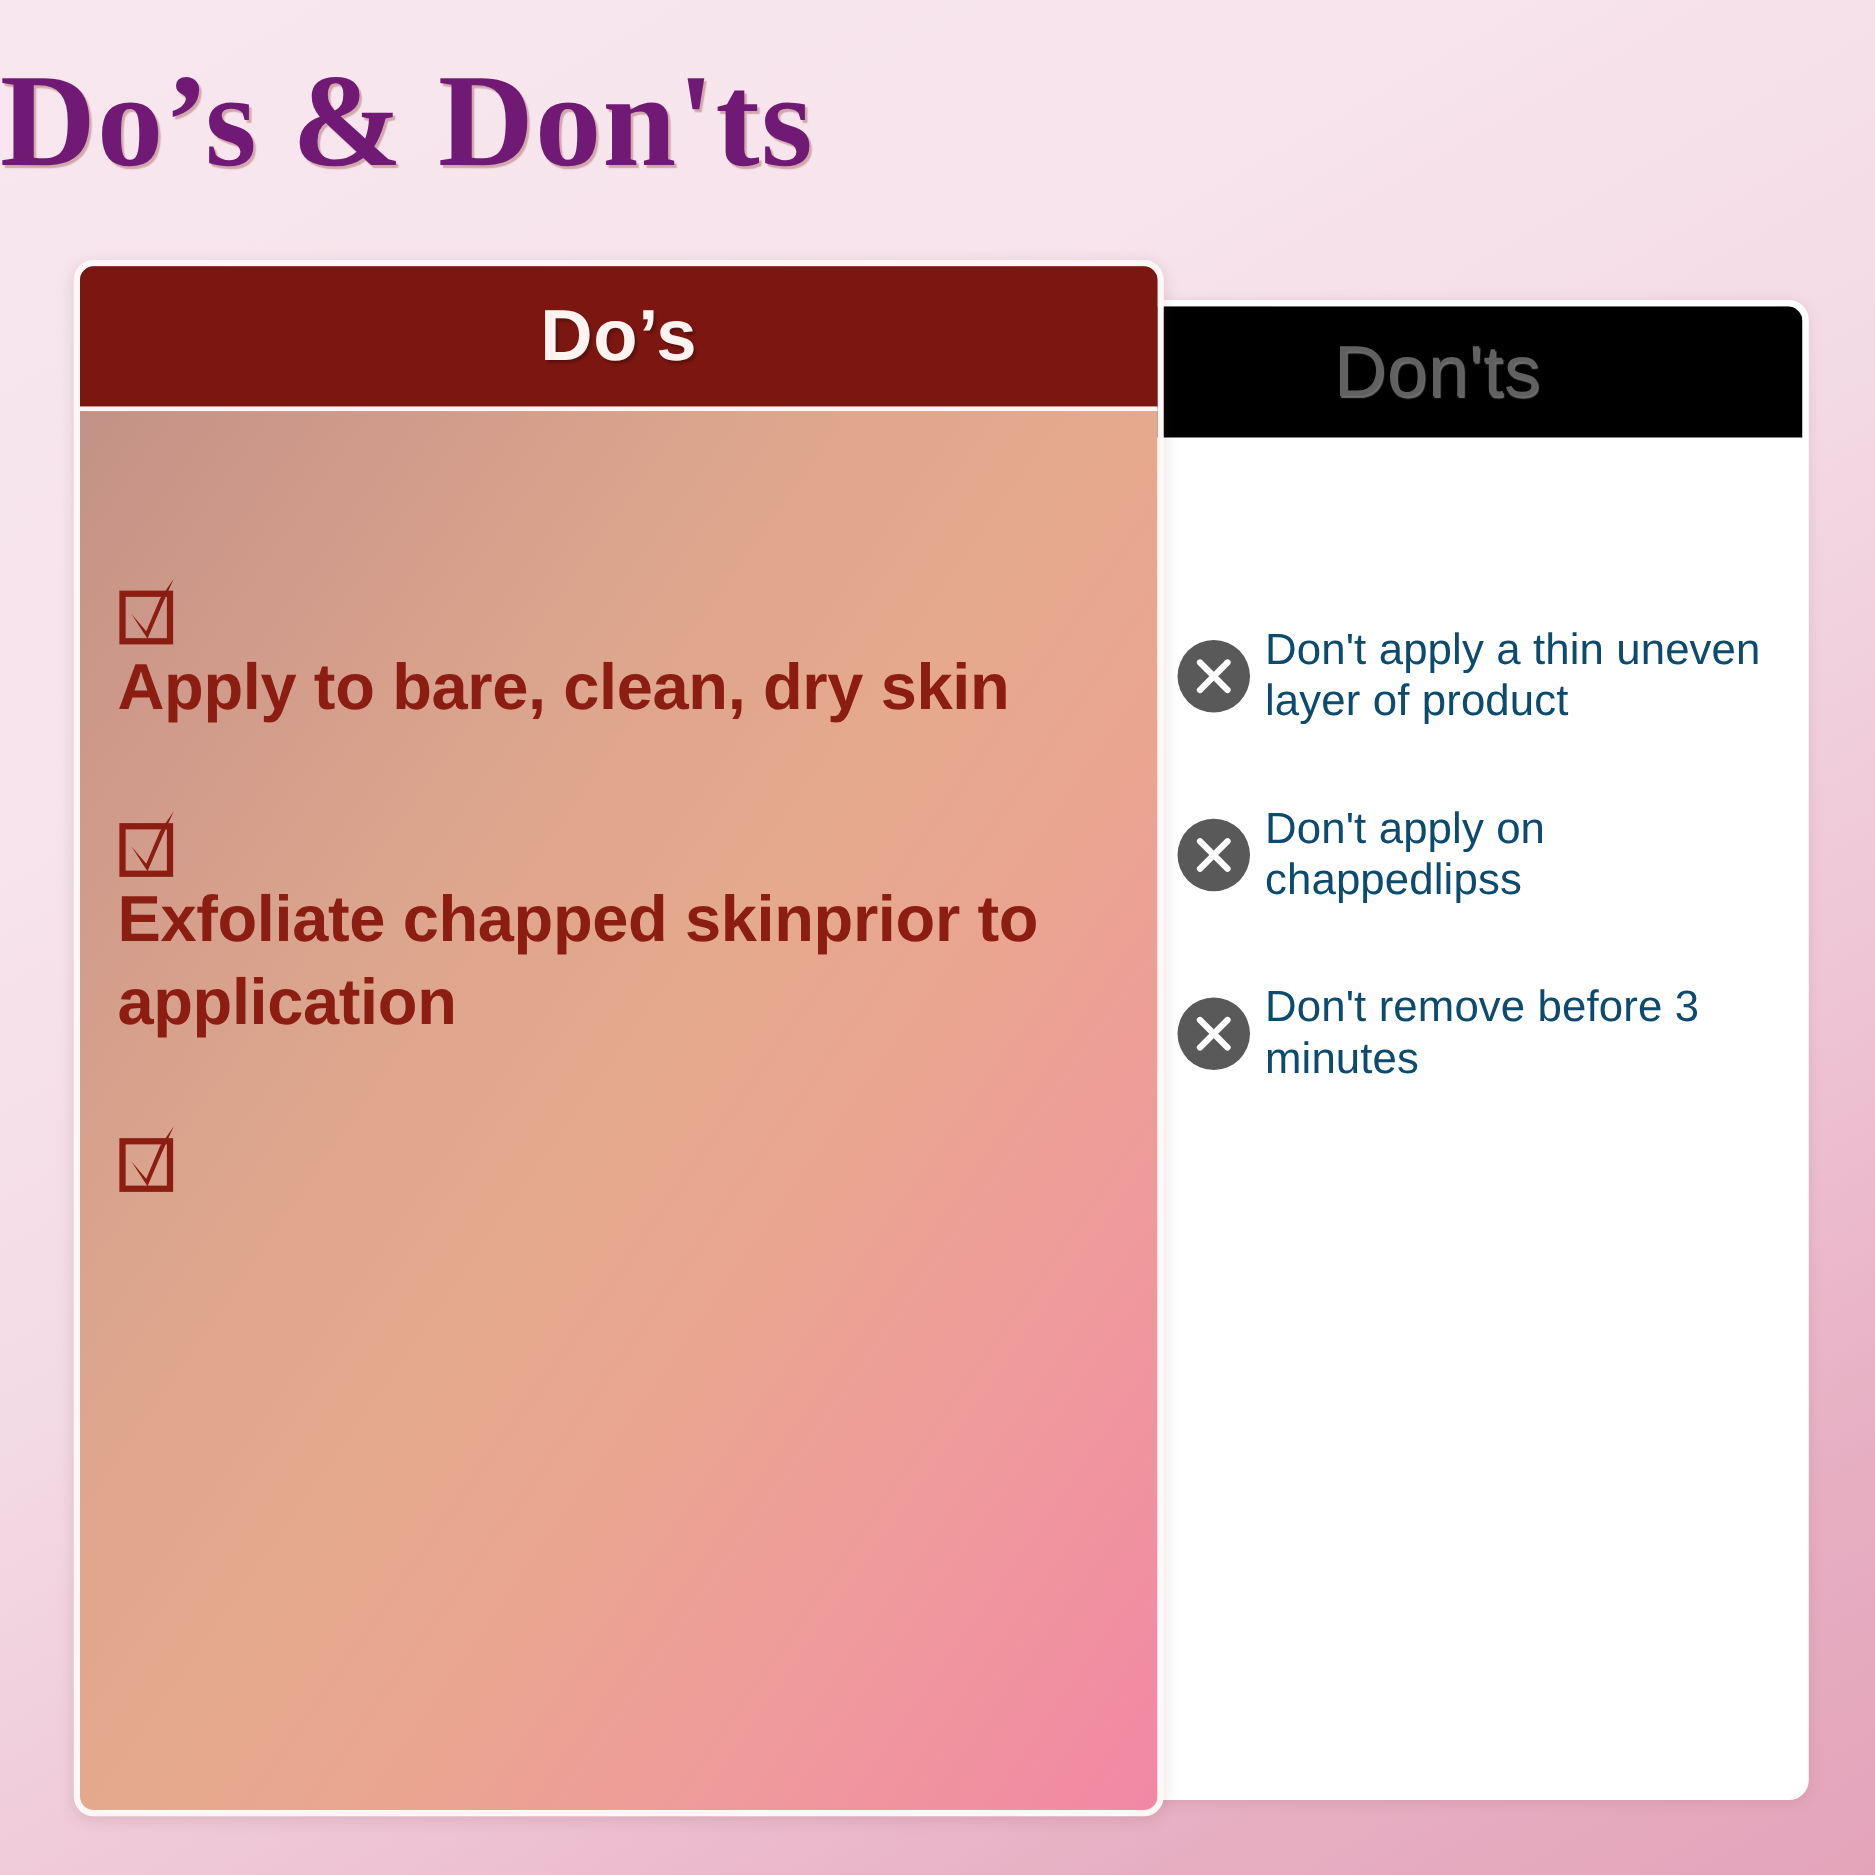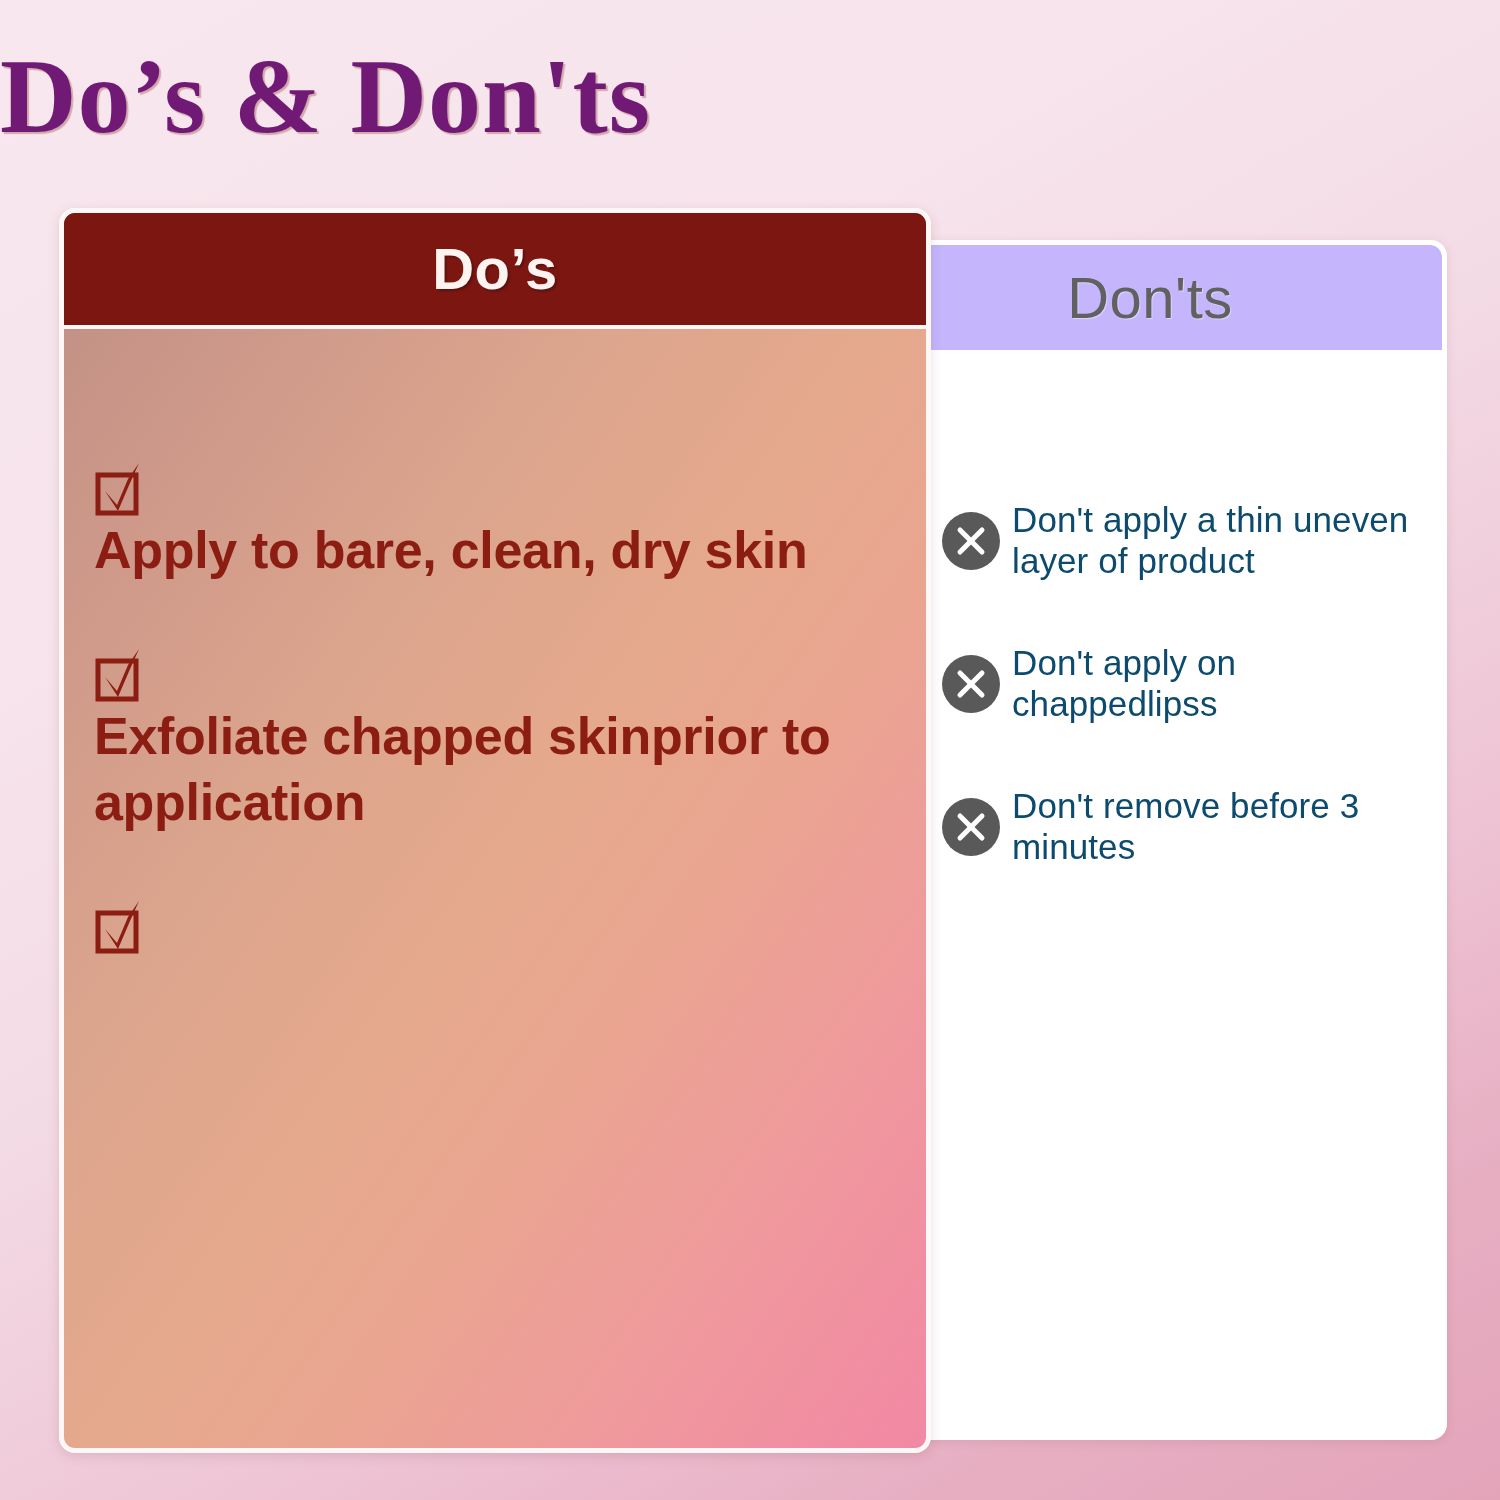--- a/index.html
+++ b/index.html
@@ -45,21 +45,21 @@
     border:5px solid #ffffff;
     border-radius:16px;
     box-shadow:0 2px 10px rgba(120,60,80,.13);
     overflow:hidden;
     z-index:1;
   }
   #donts-header {
     position:absolute;
     left:0; top:0;
     width:100%; height:105px;
-    background:#c4b5fd;
+    background:#000000;
     border-radius:12px 12px 0 0;
     display:flex; align-items:center; justify-content:center;text-align:right;
   }
   #donts-header-label {
     font-size:58px;
     font-weight:normal;
     color:#616161;
     letter-spacing:0.5px;
     text-shadow:1px 1px 1px rgba(255,255,255,.45);
   }

